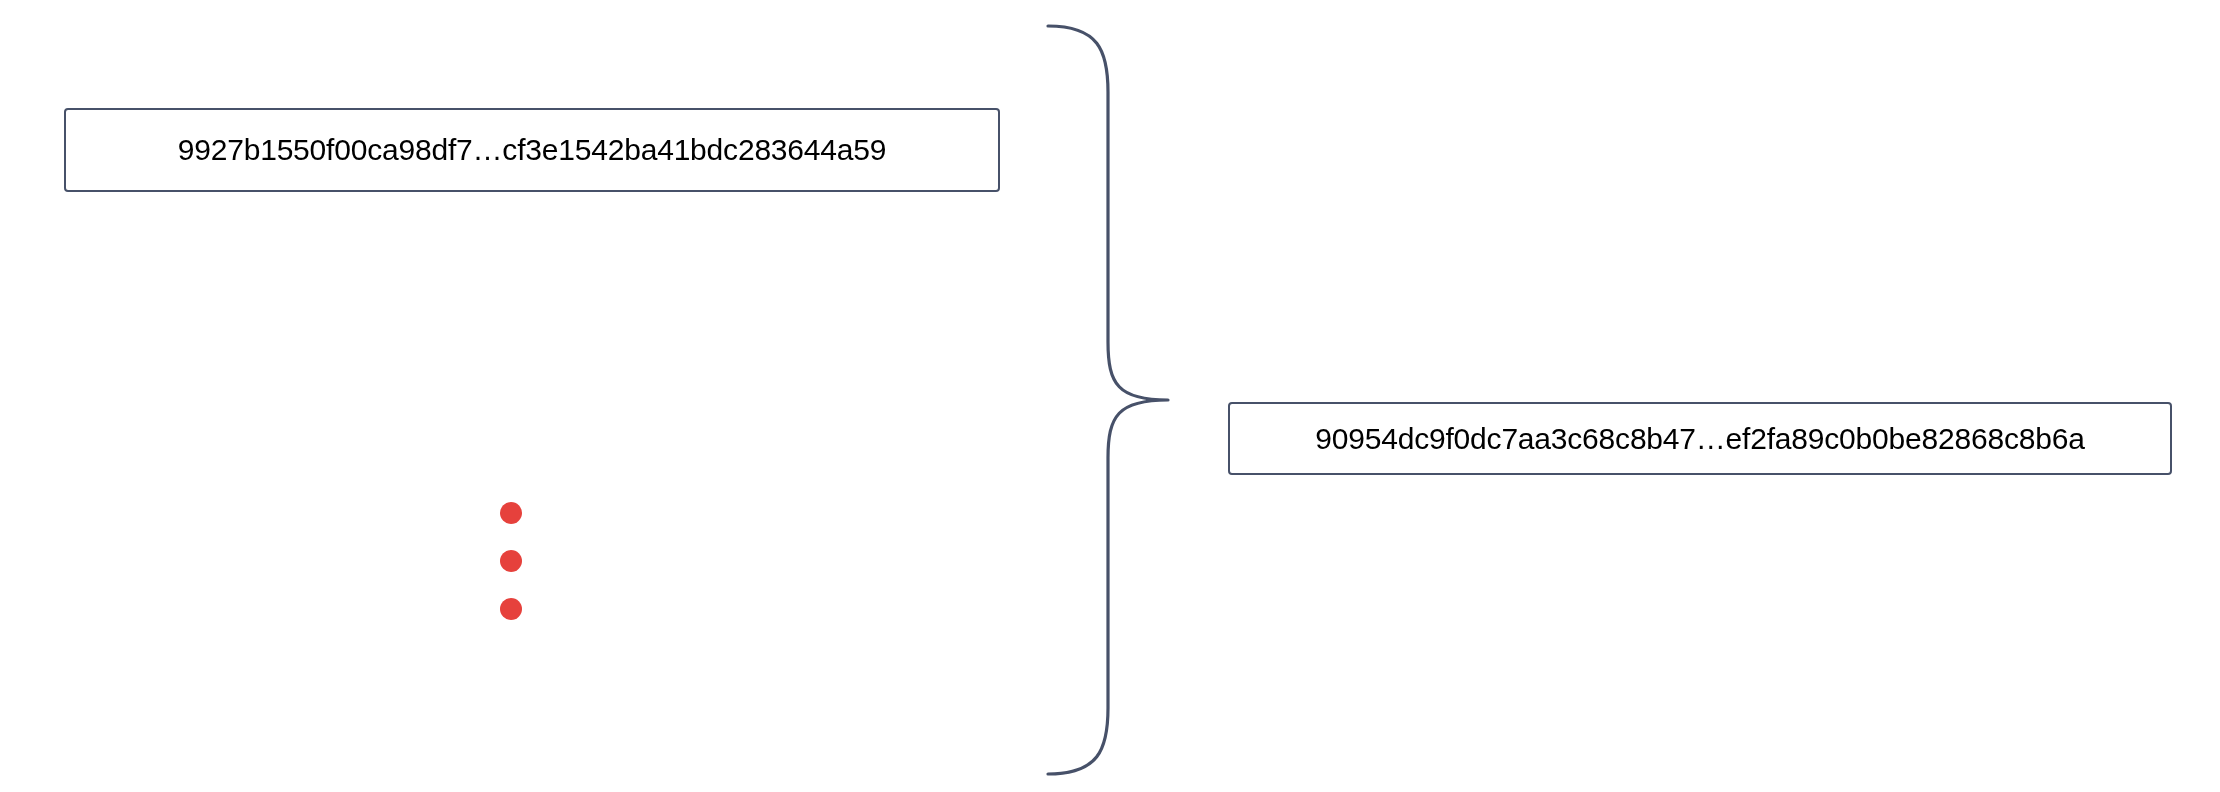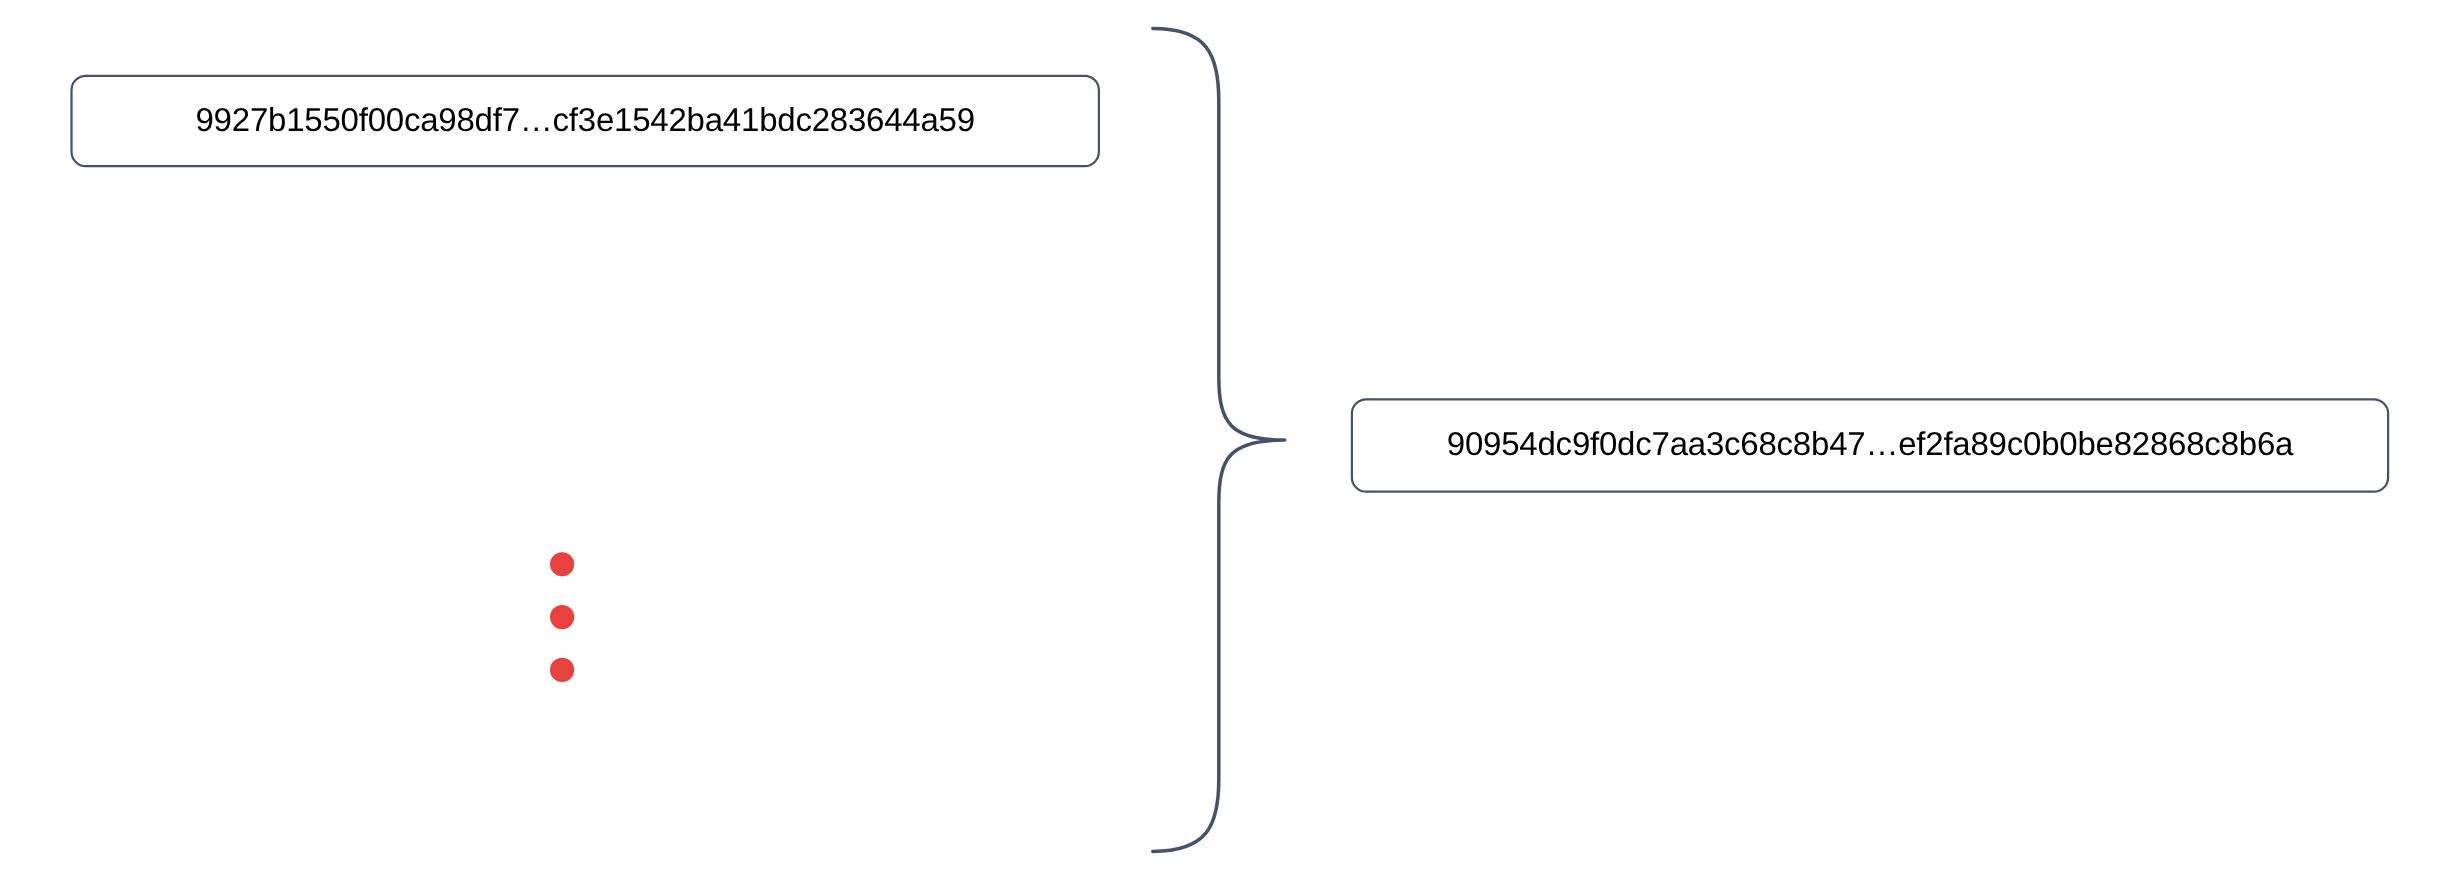--- a/index.html
+++ b/index.html
@@ -17,24 +17,25 @@
     background: #ffffff;
     overflow: hidden;
   }
 
   
   .hash-box {
     position: absolute;
     box-sizing: border-box;
     background: #ffffff;
     border: 2.5px solid #475169;
-    border-radius: 14px;
+    border-radius: 4px;
     display: flex;
     align-items: center;
     justify-content: center;
+    margin-top: 40px;
   }
   .hash-box .hash-text {
     font-family: "Liberation Sans", sans-serif;
     font-size: 30px;
     letter-spacing: -0.2px;
     color: #000000;
     white-space: nowrap;
     line-height: 1;
   }
 
@@ -48,21 +49,21 @@
   .input-box.r1 { top: 179px; }
   .input-box.r2 { top: 290px; }
   .input-box.r3 { top: 400px; }
   .input-box.r4 { top: 647px; }
 
   
   .output-box {
     left: 1228px;
     top: 362px;
     width: 944px;
-    height: 86px;
+    height: 73px;
   }
 
   
   .ellipsis-dots {
     position: absolute;
     left: 500px;
     top: 500px;
     width: 26px;
     height: 130px;
   }

